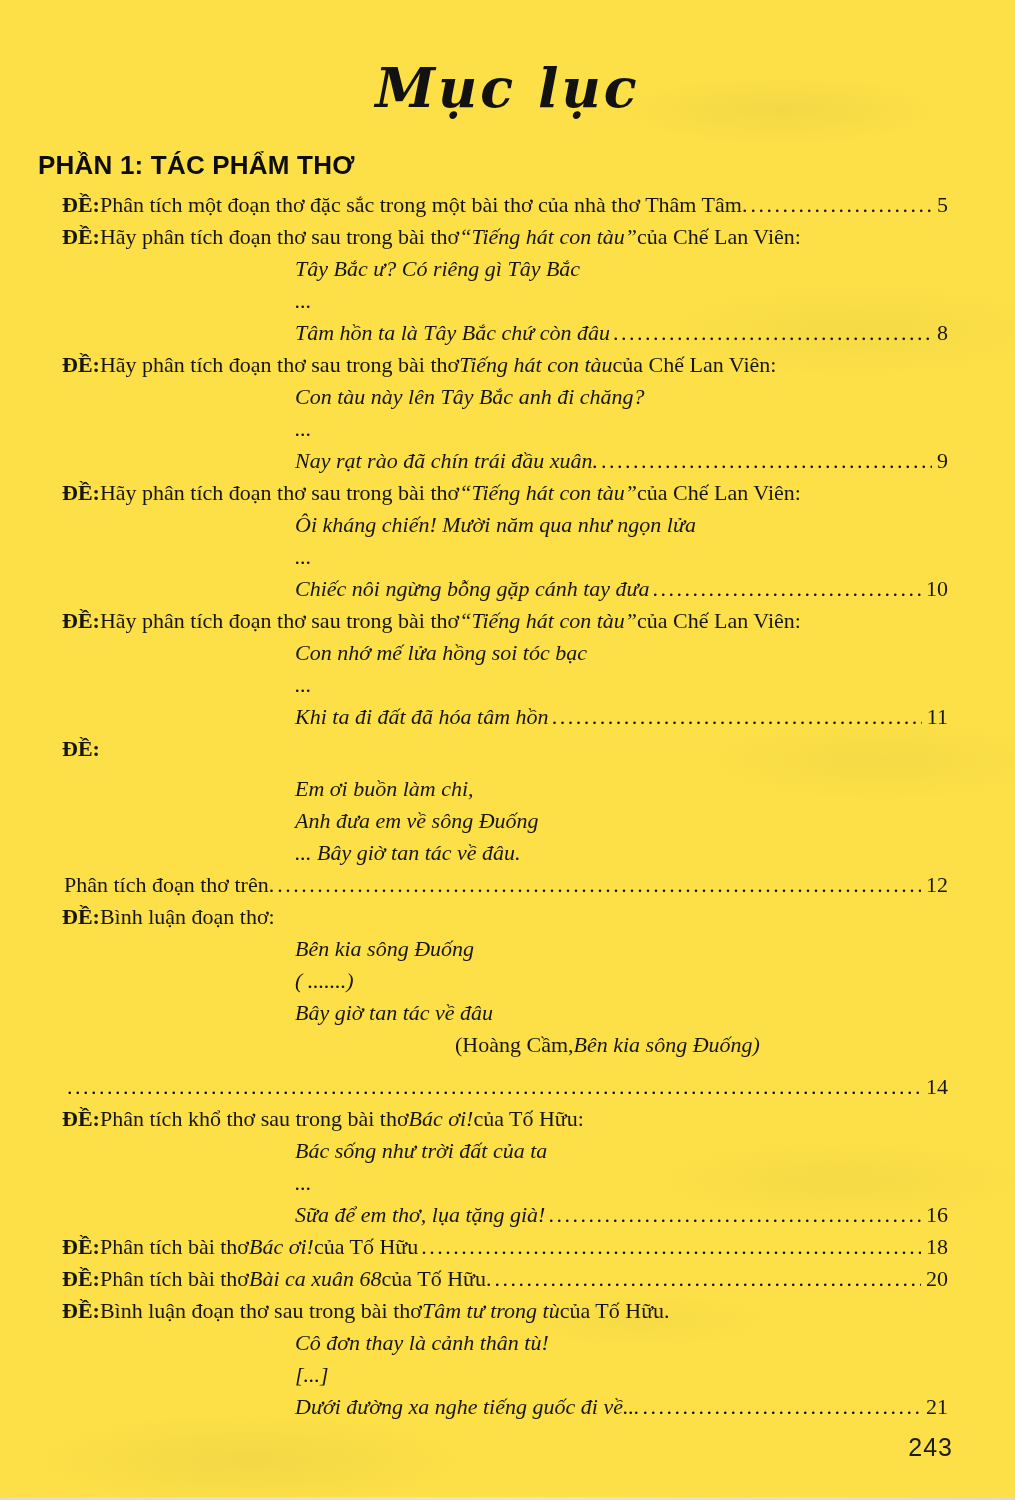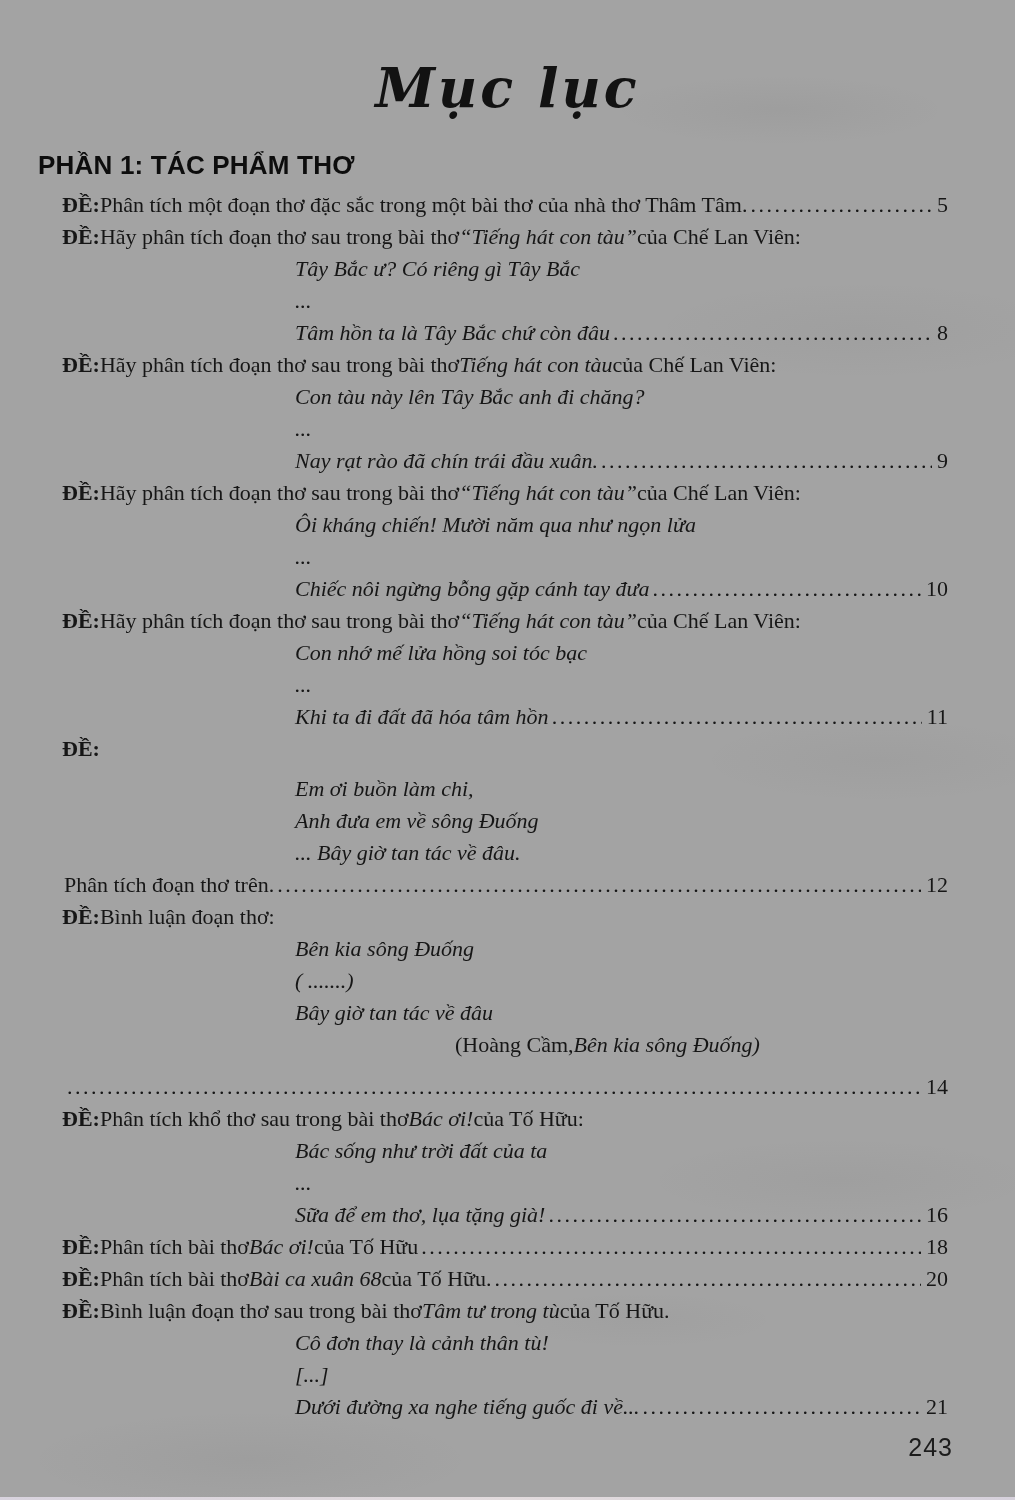--- a/index.html
+++ b/index.html
@@ -1,21 +1,21 @@
 <!DOCTYPE html>
 <html><head>
 <meta charset="utf-8">
 <style>
   html, body { margin: 0; padding: 0; background: #ffffff; }
 
   .page {
     position: relative;
     width: 1015px;
     height: 1500px;
-    background: #a3a3a3;
+    background: #fde047;
     overflow: hidden;
     font-family: "Liberation Serif", serif;
     color: #161616;
   }
 
   
   .scan-noise {
     position: absolute; inset: 0; pointer-events: none;
     background:
       radial-gradient(ellipse 240px 50px at 780px 110px, rgba(60,60,60,0.05), transparent 70%),

